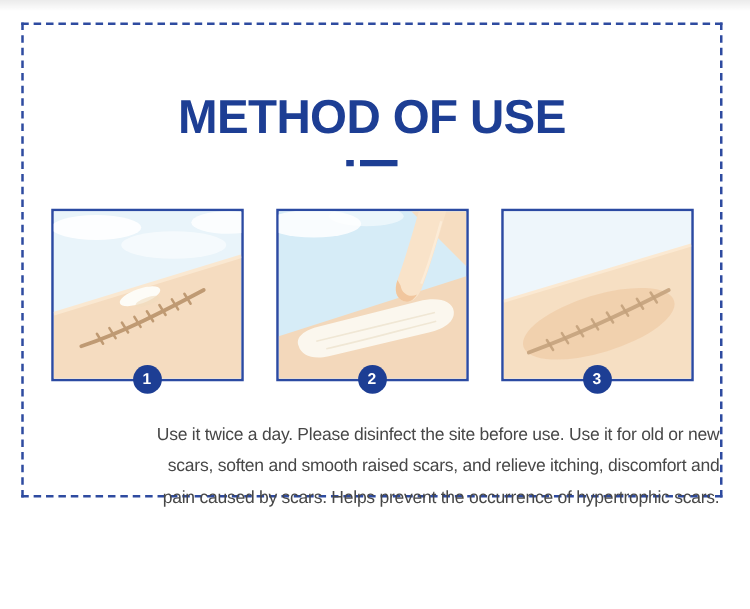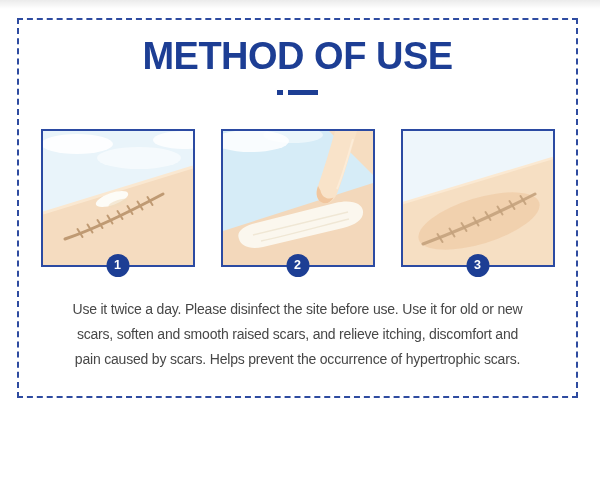--- a/index.html
+++ b/index.html
@@ -19,21 +19,21 @@
     position:absolute;left:0;top:0;width:600px;height:9px;
     background:linear-gradient(to bottom, rgba(0,0,0,0.08), rgba(0,0,0,0));
     pointer-events:none;
   }
   .frame{
     position:absolute;left:17px;top:18px;width:561px;height:380px;
     border:2px dashed var(--frame_border);
     background:#ffffff;
   }
   .page-title{
-    margin-top:16px;
+    margin-top:54px;
     text-align:center;
     font-size:38px;font-weight:bold;letter-spacing:-0.5px;
     color:var(--accent);
     line-height:1.1;
   }
   .title-divider{
     margin-top:12px;
     display:flex;justify-content:center;align-items:center;gap:5px;
     height:6px;
   }
@@ -52,21 +52,21 @@
   .step svg{display:block;}
   .badge{
     position:absolute;left:50%;bottom:-12px;transform:translateX(-50%);
     width:23px;height:23px;border-radius:50%;
     background:var(--accent);color:var(--badge_text);
     font-size:12.5px;line-height:23px;text-align:center;font-weight:bold;
   }
   .description{
     margin:30px auto 0 auto;
     width:556px;
-    text-align:center;
+    text-align:right;
     white-space:pre-line;
     font-size:14px;line-height:25px;letter-spacing:-0.2px;
     color:var(--body_text);
   }
 </style>
 </head>
 <body>
 
 <div class="top-fade"></div>
 

